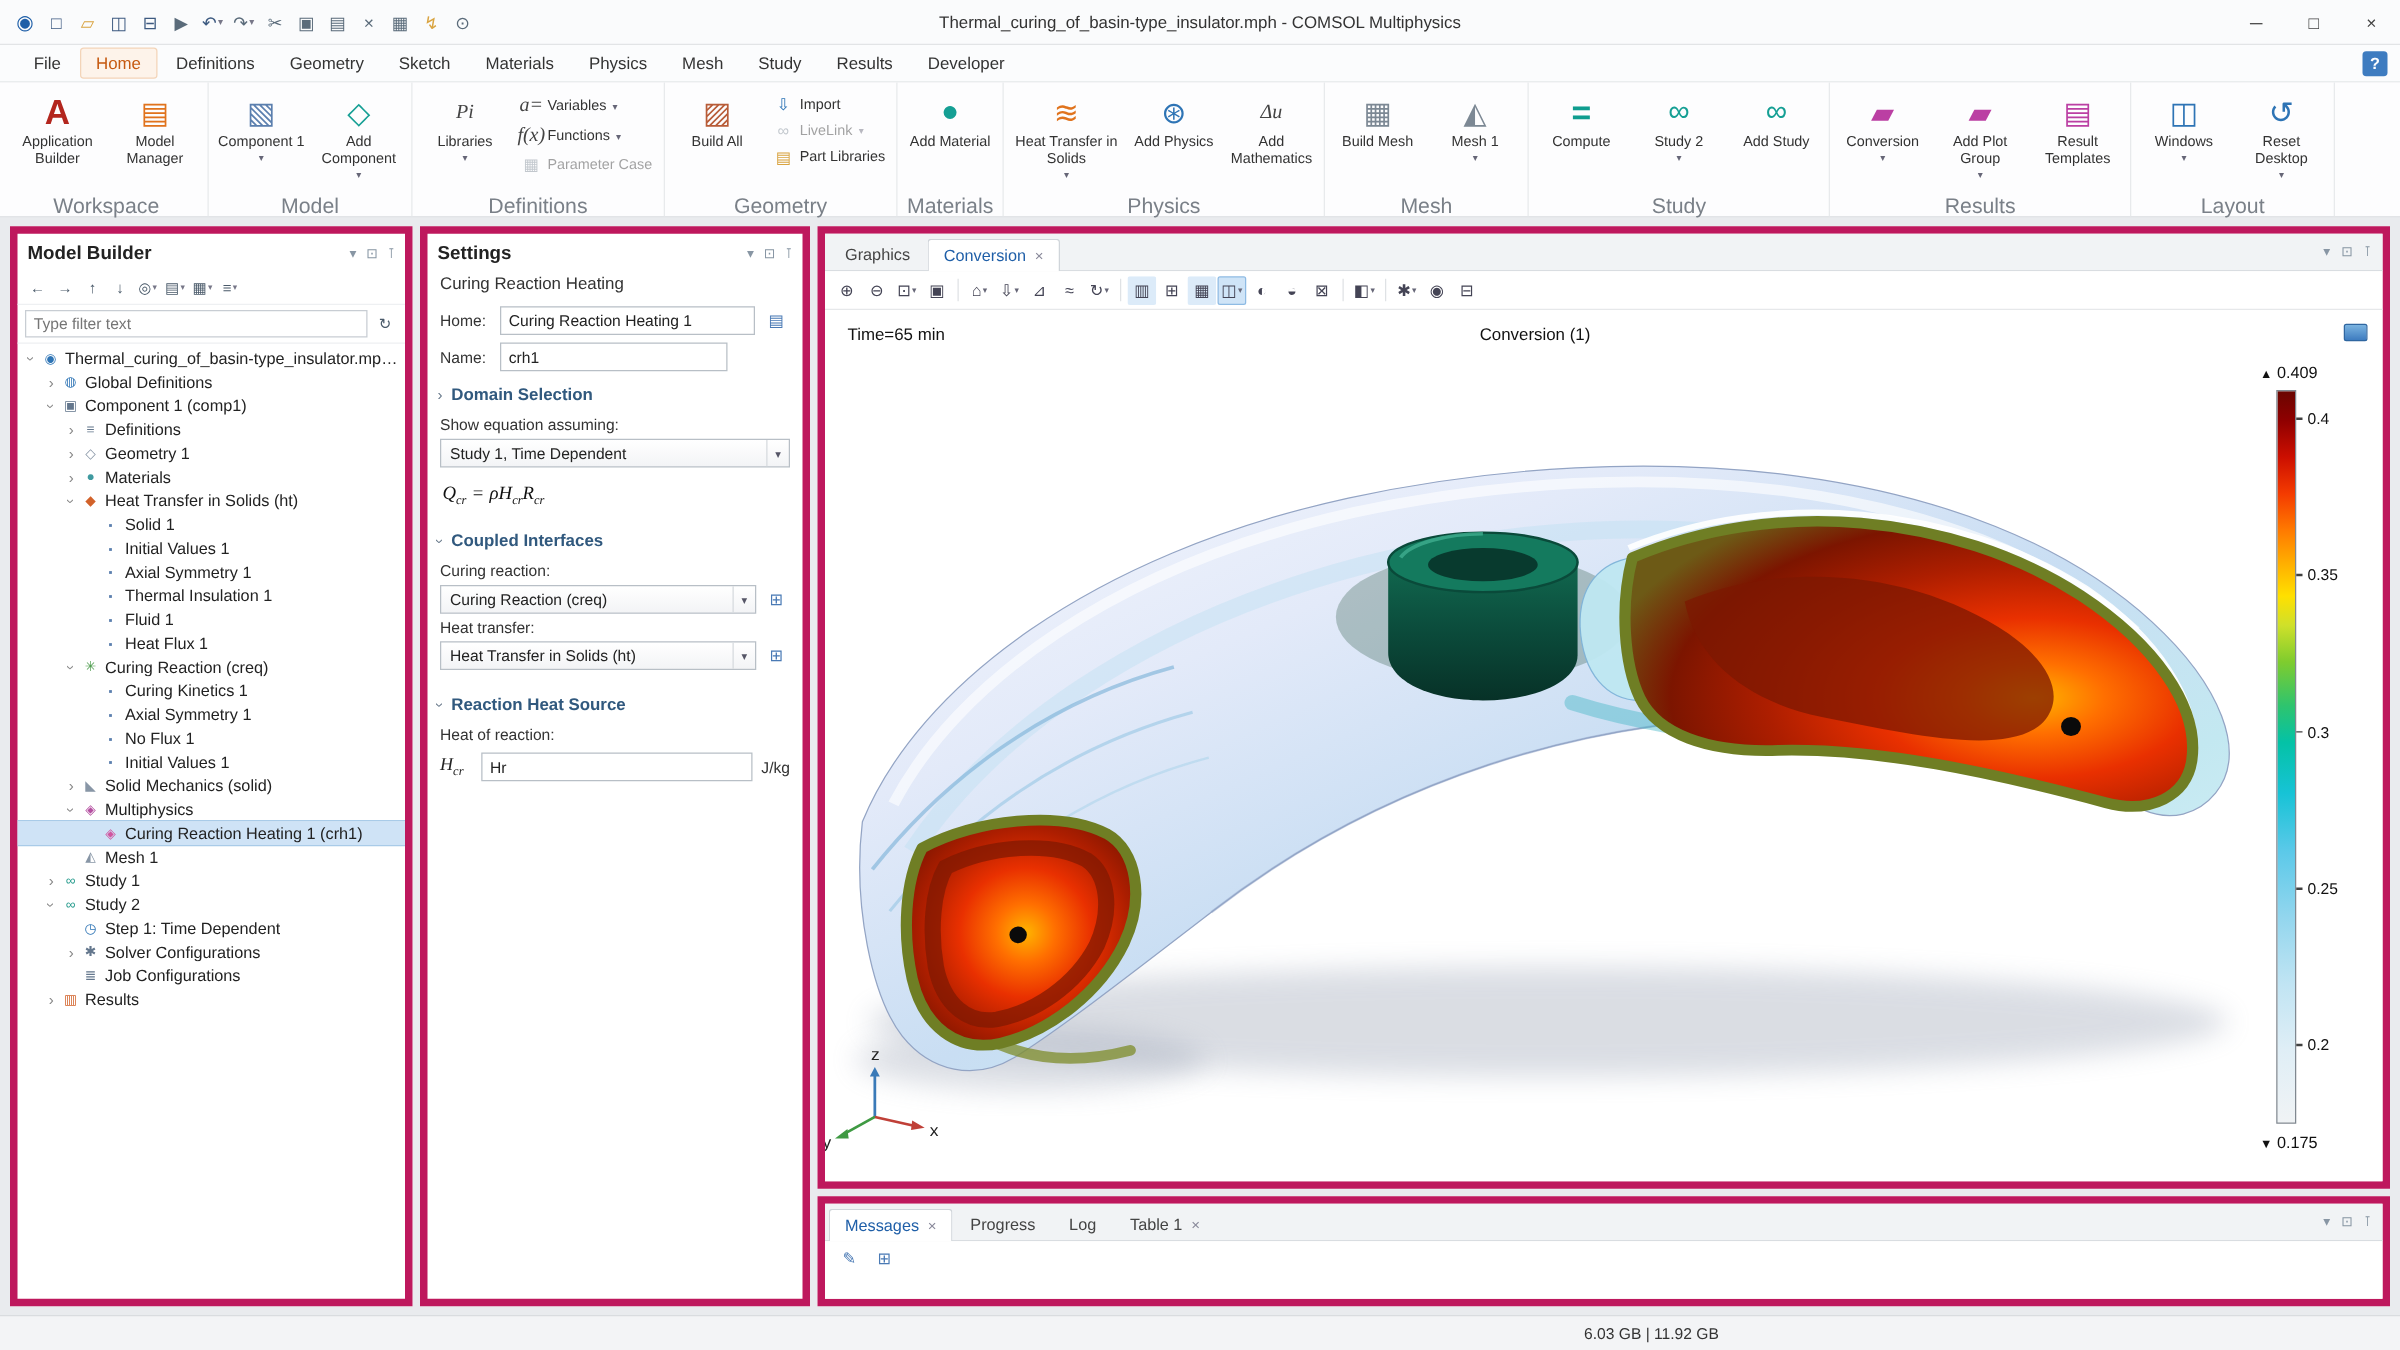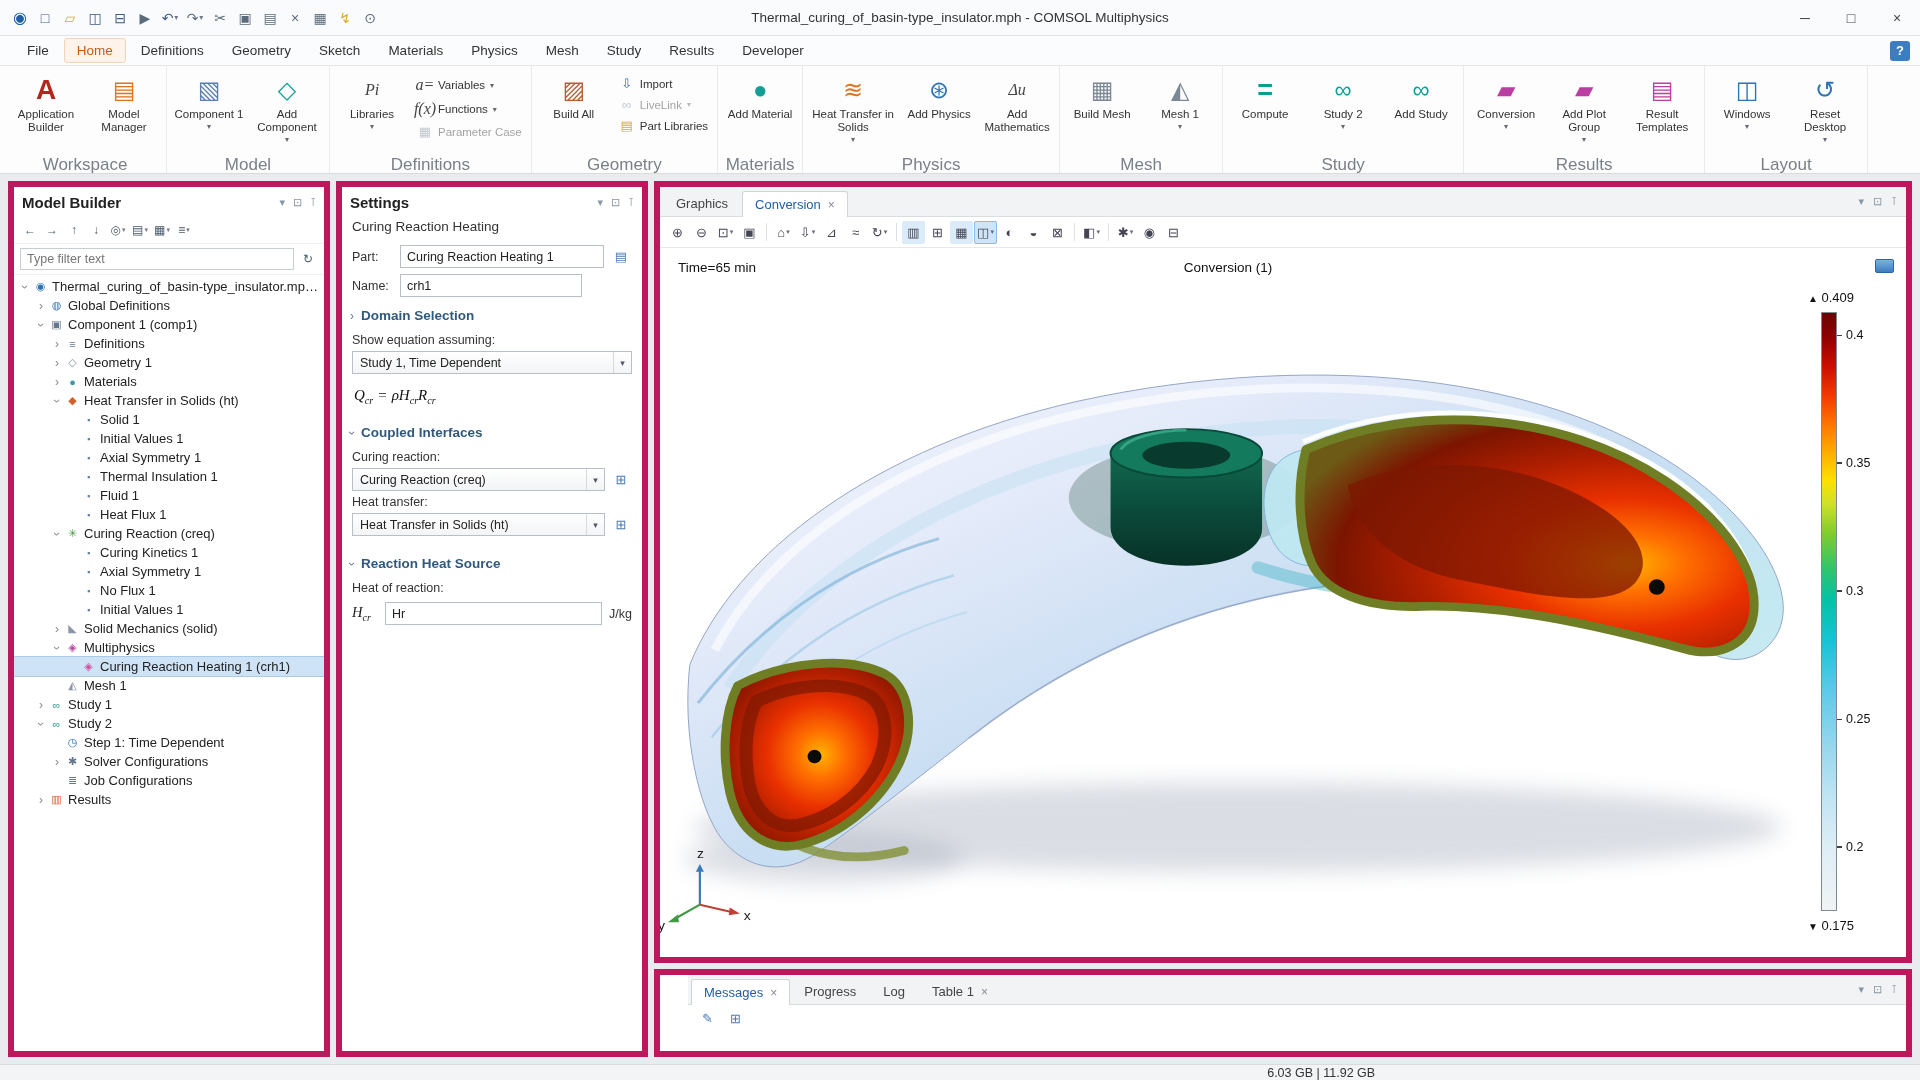--- a/index.html
+++ b/index.html
@@ -123,27 +123,27 @@
   .legend-body { position:absolute; top:22px; bottom:22px; left:13px; width:16px; }
   .legend-bar { position:absolute; inset:0; border:1px solid #808890;
     background:linear-gradient(to bottom,
       #6a0500 0%, #8f0000 4%, #cc0f00 9%, #f43b00 14%, #ff7a00 19%, #ffb400 24%,
       #ffe000 28%, #cfe02a 32%, #7fcc2e 37%, #2ec46e 43%, #04c2a6 48%, #17c3d6 55%,
       #5cc9e9 63%, #93d6ee 72%, #c0e4f3 81%, #dfeef6 90%, #f0f3f5 100%); }
   .ltick { position:absolute; left:16px; transform:translateY(-50%); display:flex; align-items:center; font-size:12.5px; color:#111; white-space:nowrap; }
   .ltick::before { content:""; display:inline-block; width:5px; height:1.5px; background:#404040; margin-right:4px; }
 
   
-  .msg { height:88px; flex:0 0 auto;padding-left:28px; }
+  .msg { height:88px; flex:0 0 auto; }
   .msg-toolbar { height:27px; display:flex; align-items:center; gap:7px; padding:0 9px; background:#fff; }
   .mbtn { width:21px; height:21px; display:flex; align-items:center; justify-content:center; font-size:13px; color:#4a7ab5; border-radius:2px; }
   .msg-body { flex:1; background:#fff; }
 
   
-  .statusbar { height:16px; background:#f3f4f6; border-top:1px solid #d9dcdf; position:relative; flex:0 0 auto; }
+  .statusbar { height:28px; background:#f3f4f6; border-top:1px solid #d9dcdf; position:relative; flex:0 0 auto; }
   .status-mem { position:absolute; left:66%; top:50%; transform:translateY(-50%); font-size:12.5px; color:#333; }
 </style>
 </head>
 <body>
 
 <div class="app">
 
   <div class="titlebar">
     <div class="qat">
       <span class="qbtn q-logo">◉</span>
@@ -562,21 +562,21 @@
         <span class="panel-title">Settings</span>
         <span class="ph-icons">
           <span>▾</span>
           <span>⊡</span>
           <span>⊺</span>
         </span>
       </div>
       <div class="set-sub">Curing Reaction Heating</div>
 
       <div class="srow">
-        <span class="slabel">Part:</span>
+        <span class="slabel">Home:</span>
         <input class="sinput" value="Curing Reaction Heating 1" style="">
         <span class="link-btn">▤</span>
       </div>
       <div class="srow">
         <span class="slabel">Name:</span>
         <input class="sinput" style="max-width: 182px;" value="crh1">
       </div>
 
       <div class="section-head">
         <span class="sec-chevron">›</span>

